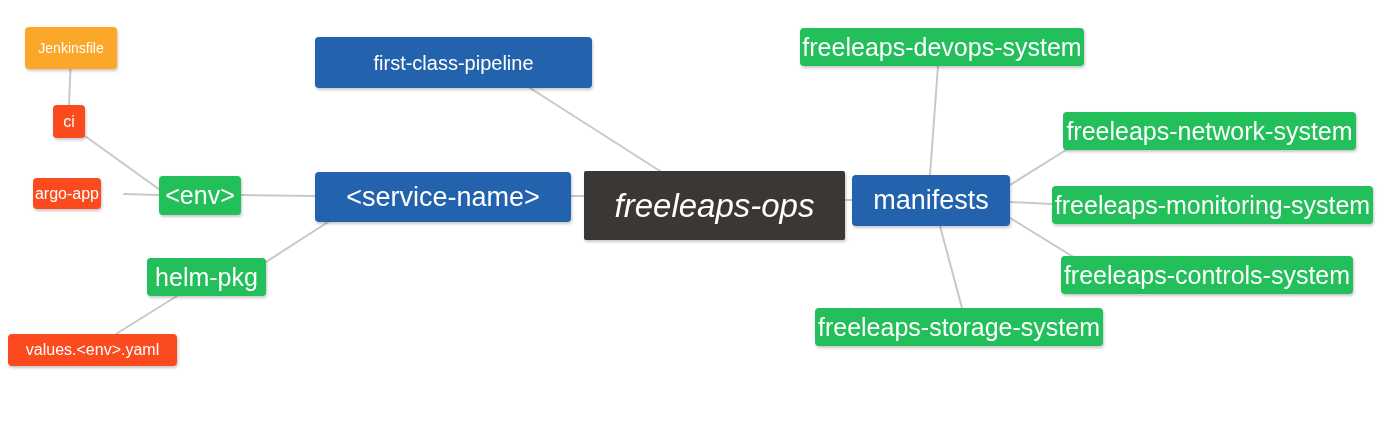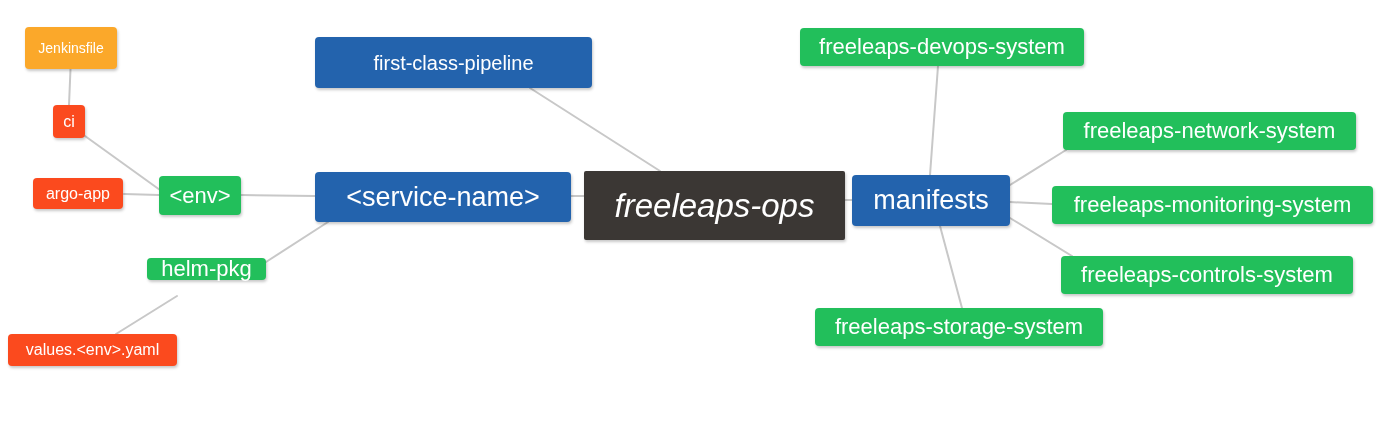--- a/index.html
+++ b/index.html
@@ -54,21 +54,21 @@
     background: #22bf5b;
   }
   .node-orange {
     background: #fba82a;
   }
   .node-red {
     background: #fb4a1e;
   }
   .size-xl { font-size: 20px; }
   .size-lg { font-size: 27px; }
-  .size-md { font-size: 22px; }
+  .size-md { font-size: 25px; }
   .size-xs { font-size: 16px; }
   .size-xxs { font-size: 14px; }
 </style>
 </head>
 <body>
 
 <div id="mindmap">
   <svg id="edge-layer" width="1390" height="421" viewBox="0 0 1390 421">
       <line x1="71" y1="57" x2="69" y2="105" stroke="#c8c8c8" stroke-width="2" stroke-linecap="round"></line>
       <line x1="85" y1="136" x2="160" y2="190" stroke="#c8c8c8" stroke-width="2" stroke-linecap="round"></line>
@@ -85,27 +85,27 @@
       <line x1="1010" y1="218" x2="1072" y2="256" stroke="#c8c8c8" stroke-width="2" stroke-linecap="round"></line>
       <line x1="940" y1="226" x2="962" y2="308" stroke="#c8c8c8" stroke-width="2" stroke-linecap="round"></line>
     </svg>
   <div id="node-layer">
       <div class="node node-orange size-xxs" style="left: 25px; top: 27px; width: 92px; height: 42px; text-align: right;">
         <span>Jenkinsfile</span>
       </div>
       <div class="node node-red size-xs" style="left: 53px; top: 105px; width: 32px; height: 33px;">
         <span>ci</span>
       </div>
-      <div class="node node-red size-xs" style="left: 33px; top: 178px; width: 90px; height: 31px;">
+      <div class="node node-red size-xs" style="left: 33px; top: 178px; width: 68px; height: 31px;">
         <span>argo-app</span>
       </div>
       <div class="node node-green size-md" style="left: 159px; top: 176px; width: 82px; height: 39px;">
         <span>&lt;env&gt;</span>
       </div>
-      <div class="node node-green size-md" style="left: 147px; top: 258px; width: 119px; height: 22px;">
+      <div class="node node-green size-md" style="left: 147px; top: 258px; width: 119px; height: 38px;">
         <span>helm-pkg</span>
       </div>
       <div class="node node-red size-xs" style="left: 8px; top: 334px; width: 169px; height: 32px;">
         <span>values.&lt;env&gt;.yaml</span>
       </div>
       <div class="node node-blue size-xl" style="left: 315px; top: 37px; width: 277px; height: 51px;">
         <span>first-class-pipeline</span>
       </div>
       <div class="node node-blue size-lg" style="left: 315px; top: 172px; width: 256px; height: 50px;">
         <span>&lt;service-name&gt;</span>

